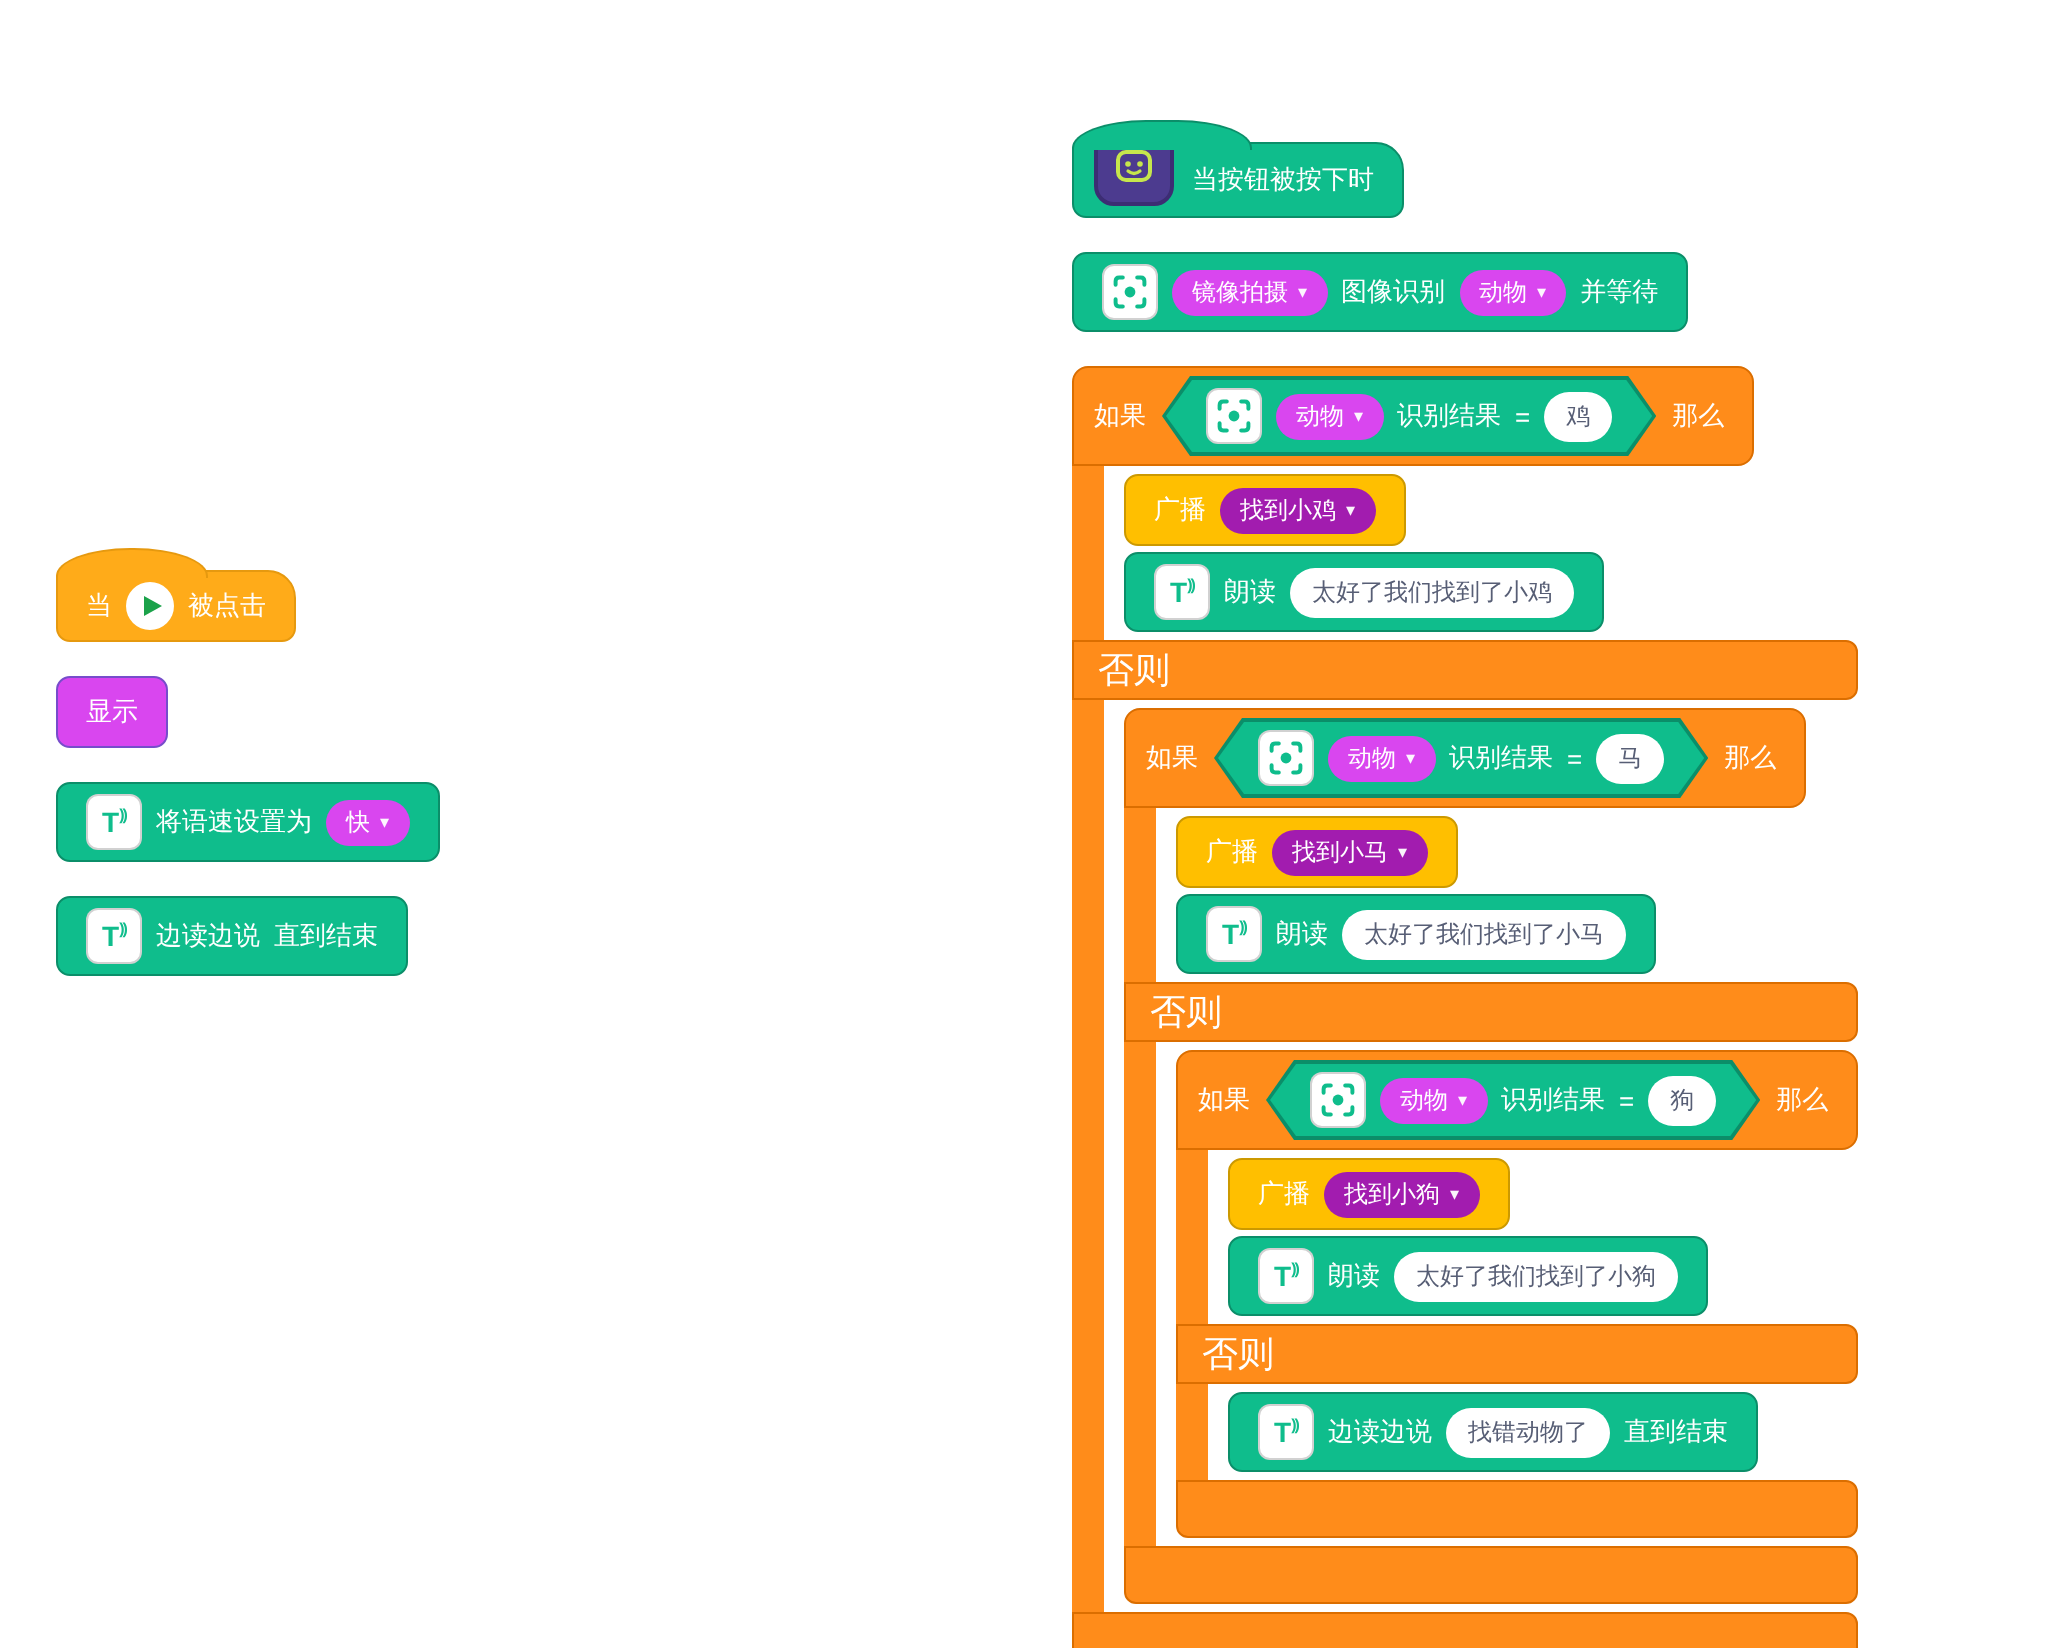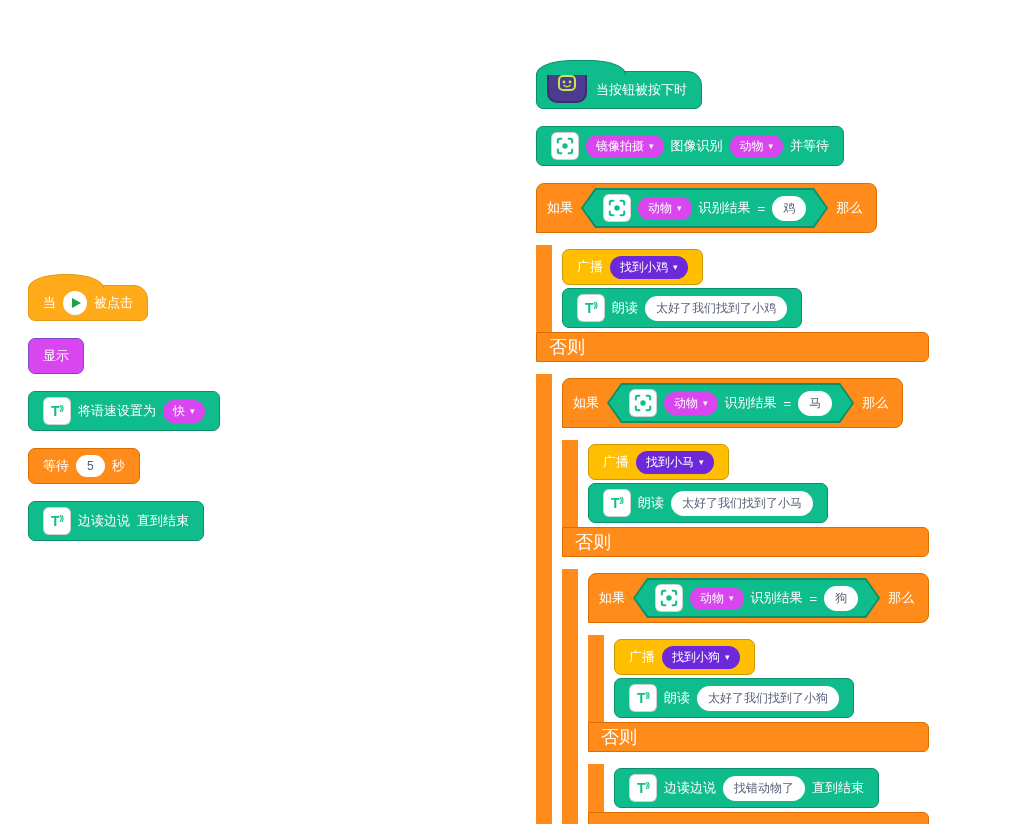--- a/index.html
+++ b/index.html
@@ -42,21 +42,21 @@
   .tts-glyph::before { content:"T"; }
   .tts-glyph::after { content:"))"; font-size:8px; vertical-align:6px; letter-spacing:-1px; }
 
   
   .pill {
     display:flex; align-items:center; border-radius:999px; padding:3px 10px;
     font-size:12px; color:#fff; cursor:pointer; white-space:nowrap;
   }
   .pill::after { content:"▾"; font-size:9px; margin-left:5px; opacity:.95; }
   .pill-teal   { background:#d946ef; }
-  .pill-yellow { background:#6d28d9;text-align:center; }
+  .pill-yellow { background:#a21caf;text-align:center; }
 
   
   .oval {
     background:#fff; color:#575E75; border-radius:999px; padding:4px 11px;
     font-size:12px; font-weight:400; white-space:nowrap;
   }
 
   
   .play-badge {
     width:24px; height:24px; border-radius:50%; background:#fff; flex:0 0 auto;
@@ -88,21 +88,21 @@
   
   .c-block { display:flex; flex-direction:column; align-items:stretch; width:max-content; }
   .c-header {
     display:flex; align-items:center; gap:8px; align-self:flex-start;
     min-height:44px; padding:4px 14px 4px 10px; box-sizing:border-box;
     border-radius:8px 8px 8px 0; color:#fff; font-size:13px; font-weight:500; white-space:nowrap;text-align:right;
   }
   .c-body {
     align-self:flex-start; width:fit-content;
     border-left:16px solid #FF8C1A; padding:4px 0 4px 10px;
-    display:flex; flex-direction:column; gap:3px;margin-top:12px;
+    display:flex; flex-direction:column; gap:3px;
   }
   .c-else {
     min-height:22px; display:flex; align-items:center; padding:2px 12px;
     color:#fff; font-size:18px; font-weight:500; border-radius:0 6px 6px 0;
   }
   .c-foot { min-height:27px; border-radius:0 6px 6px 6px; }
   .c-else.orange, .c-foot.orange, .c-header.orange { background:#FF8C1A; border:1px solid #DB6E00; }
 
   .lbl { white-space:nowrap; }
 </style>
@@ -124,25 +124,20 @@
   <div class="block teal">
     <span class="icon-box">
         <span class="tts-glyph"></span>
       </span>
     <span class="lbl">将语速设置为</span>
     <span class="pill pill-teal">
         <span>快</span>
       </span>
   </div>
 
-  <div class="block orange">
-    <span class="lbl">等待</span>
-    <span class="oval">5</span>
-    <span class="lbl">秒</span>
-  </div>
 
   <div class="block teal">
     <span class="icon-box">
         <span class="tts-glyph"></span>
       </span>
     <span class="lbl">边读边说</span>
     <span class="lbl">直到结束</span>
   </div>
 
 </div>

